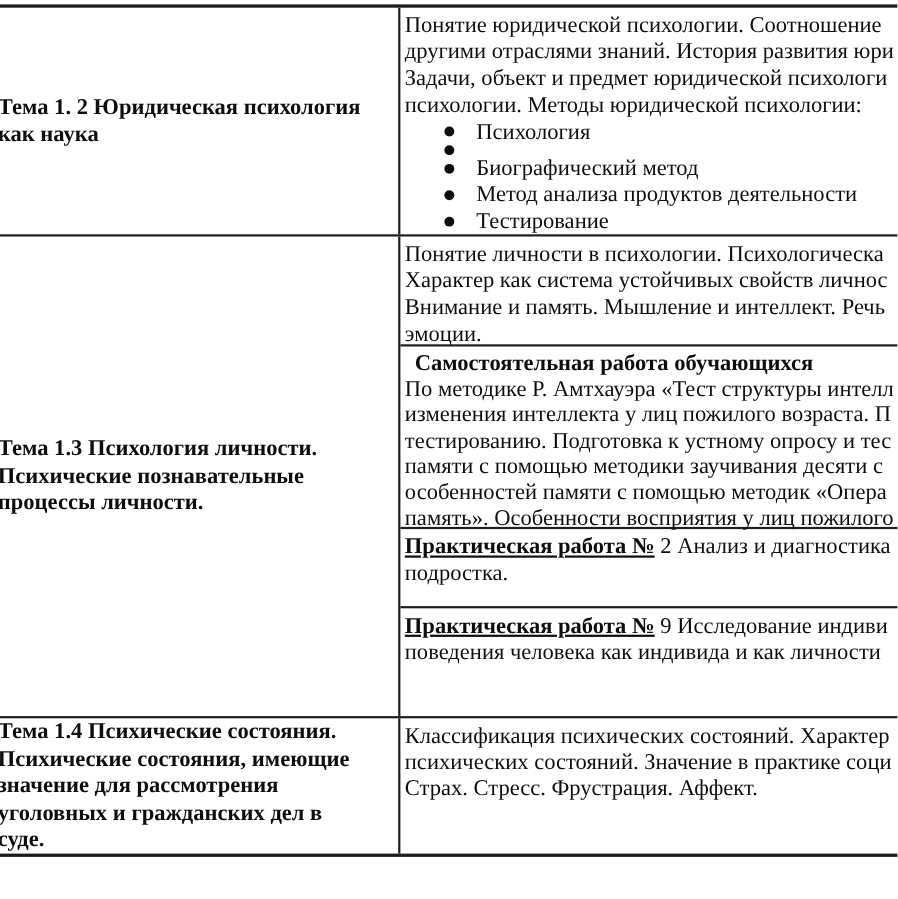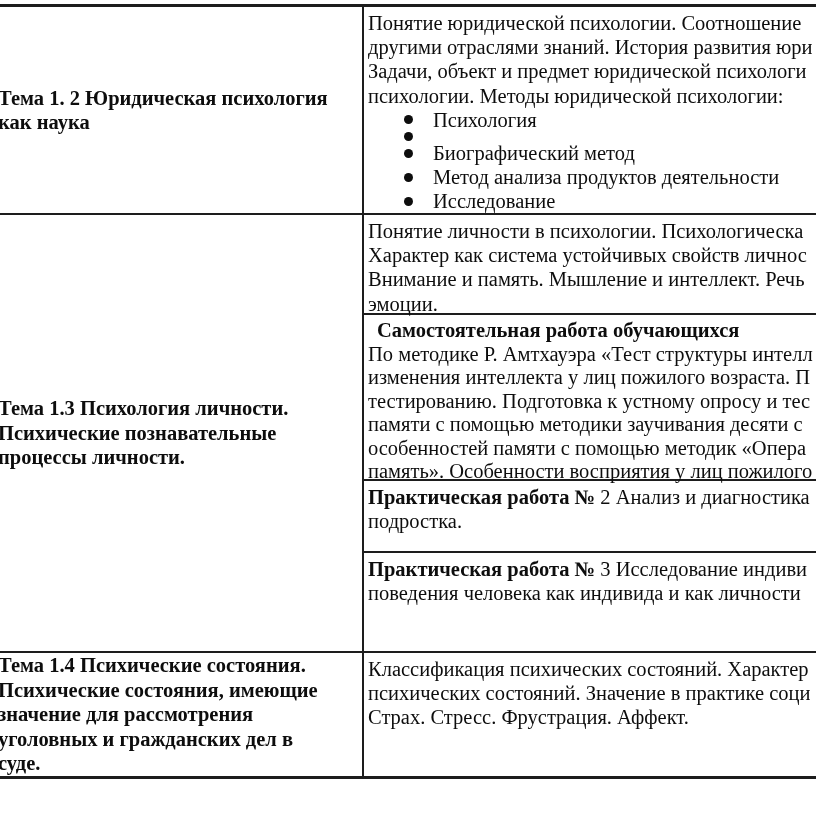--- a/index.html
+++ b/index.html
@@ -28,21 +28,21 @@
     font-size:20.5px;line-height:24.2px;
   }
   .pad{padding-left:4px;padding-top:4px;}
   .line{white-space:nowrap;}
   .sub{box-sizing:border-box;border-bottom:2px solid #1d1d1d;}
   .sub-intro{height:100px;}
   .sub-selfwork{height:166px;line-height:23.5px;}
   .sub-practical1{height:72px;}
   .sub-last{flex:1;border-bottom:none;}
   .selfwork-title{font-weight:bold;padding-left:9px;}
-  .bold-lead{font-weight:bold;}
+  .bold-lead{font-weight:bold;text-decoration:underline;}
   .bullet-line{
     display:flex;align-items:center;white-space:nowrap;height:24.2px;
     padding-left:36px;
   }
   .dot{
     width:9px;height:9px;border-radius:50%;background:#0d0d0d;
     margin-right:20px;flex:0 0 auto;
   }
 </style>
 </head>
@@ -71,21 +71,21 @@
         <div class="bullet-line">
           <span class="dot"></span>
           <span class="line">Биографический метод</span>
         </div>
         <div class="bullet-line">
           <span class="dot"></span>
           <span class="line">Метод анализа продуктов деятельности</span>
         </div>
         <div class="bullet-line">
           <span class="dot"></span>
-          <span class="line">Исследование</span>
+          <span class="line">Тестирование</span>
         </div>
       </div>
     </div>
 
     <div class="trow row2 bordered">
       <div class="cell-left">
         <div class="line">Тема 1.3 Психология личности.</div>
         <div class="line">Психические познавательные</div>
         <div class="line">процессы личности.</div>
       </div>
@@ -110,21 +110,21 @@
 
         <div class="sub sub-practical1 pad">
           <div class="line">
             <span class="bold-lead">Практическая работа №</span><span> 2 Анализ и диагностика</span>
           </div>
           <div class="line">подростка.</div>
         </div>
 
         <div class="sub sub-last pad">
           <div class="line">
-            <span class="bold-lead">Практическая работа №</span><span> 3 Исследование индиви</span>
+            <span class="bold-lead">Практическая работа №</span><span> 9 Исследование индиви</span>
           </div>
           <div class="line">поведения человека как индивида и как личности</div>
         </div>
 
       </div>
     </div>
 
     <div class="trow row3">
       <div class="cell-left">
         <div class="line">Тема 1.4 Психические состояния.</div>

